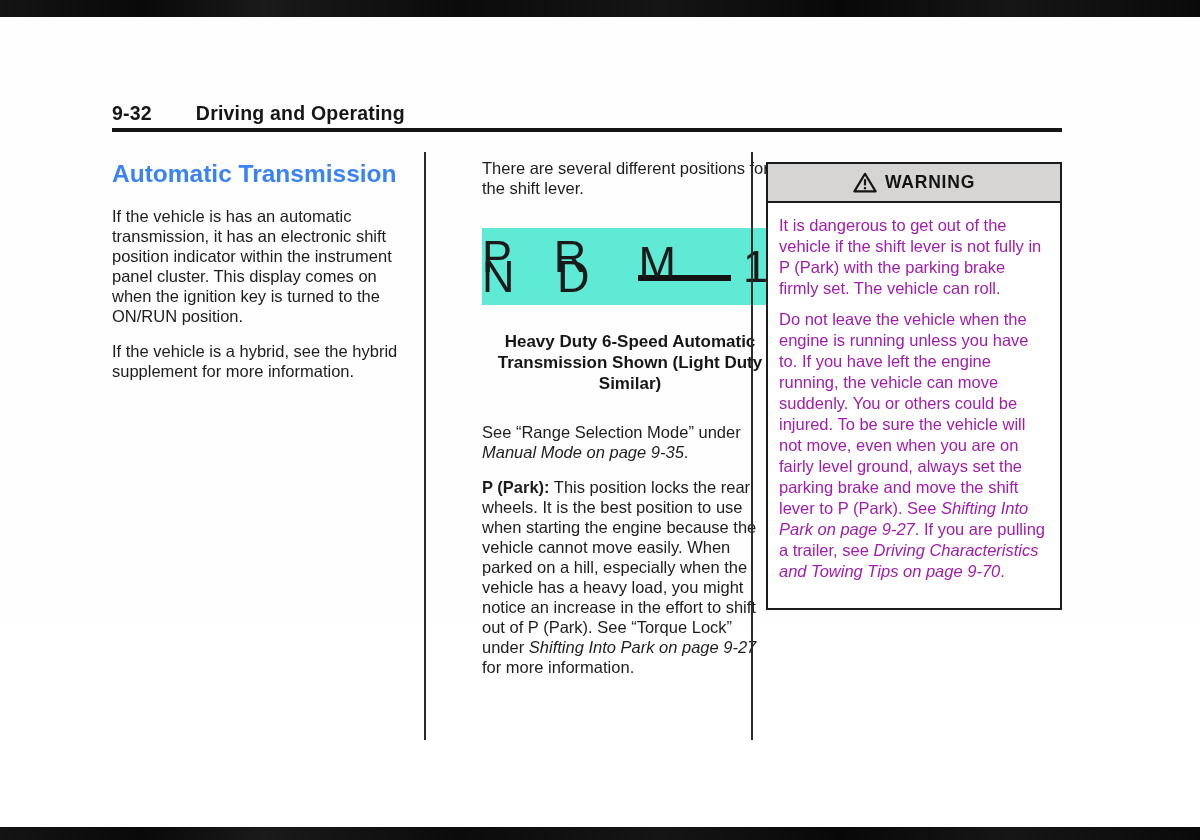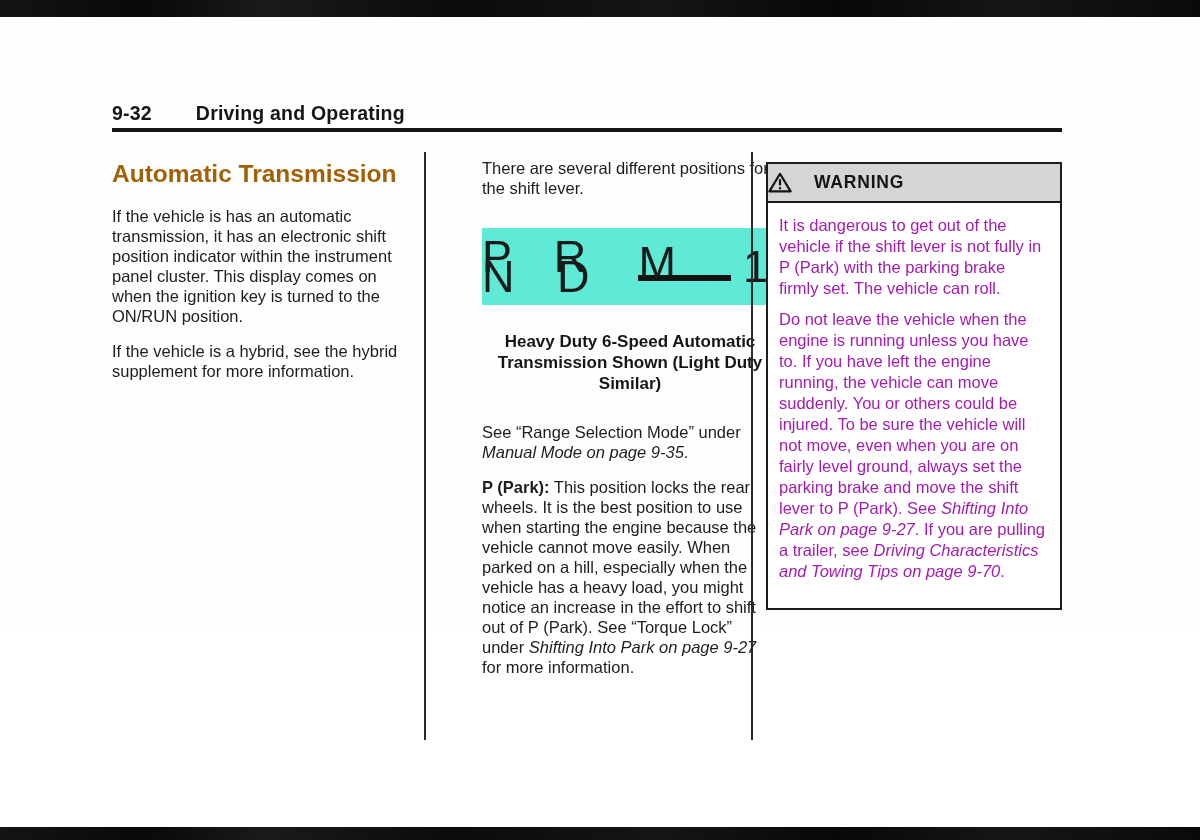--- a/index.html
+++ b/index.html
@@ -25,21 +25,21 @@
   .page-header { position: absolute; left: 112px; top: 102px; display: flex; gap: 44px;
     font-size: 19.5px; font-weight: bold; color: #161616; letter-spacing: 0.2px; }
   .header-rule { position: absolute; left: 112px; top: 128px; width: 950px; height: 4px; background: #151515; }
 
   
   .col { position: absolute; top: 158px; font-size: 16.5px; line-height: 20px; color: #1d1d1d; }
   .col p { margin: 0 0 15px 0; }
   .col-left { left: 112px; width: 292px; }
   .col-mid  { left: 440px; width: 296px; margin-left: 42px; }
 
-  .article-title { font-size: 24.5px; line-height: 32px; font-weight: bold; color: #a16207; margin: 0 0 16px 0; }
+  .article-title { font-size: 24.5px; line-height: 32px; font-weight: bold; color: #3b82f6; margin: 0 0 16px 0; }
 
   .column-divider { position: absolute; top: 152px; width: 2px; height: 588px; background: #2a2a2a; }
   .column-divider.d1 { left: 424px; }
   .column-divider.d2 { left: 751px; }
 
   
   .shift-figure { margin: 30px 0 28px 0; }
   .prnd-box {
     width: 286px; height: 77px; background: #5eead4;
     display: flex; align-items: center; justify-content: center;
@@ -58,21 +58,21 @@
   .col i { font-style: italic; text-align: center; }
   .col b { font-weight: bold; }
 
   
   .warning-box {
     position: absolute; left: 766px; top: 162px; width: 296px;
     border: 2px solid #1c1c1c; background: #ffffff;
   }
   .warning-header {
     height: 39px; background: #d6d5d3; border-bottom: 2px solid #1c1c1c;
-    display: flex; align-items: center; justify-content: flex-start; gap: 22px;
+    display: flex; align-items: center; justify-content: center; gap: 8px;
   }
   .warning-title { font-size: 17.5px; font-weight: bold; letter-spacing: 0.8px; color: #141414; }
   .warning-icon svg { display: block; }
   .warning-body { padding: 12px 11px 10px 11px; font-size: 16.5px; line-height: 21px; color: #a21caf; }
   .warning-body p { margin: 0 0 10px 0; }
   .warning-body p:last-child { margin-bottom: 16px; }
 </style>
 </head>
 <body>
 

